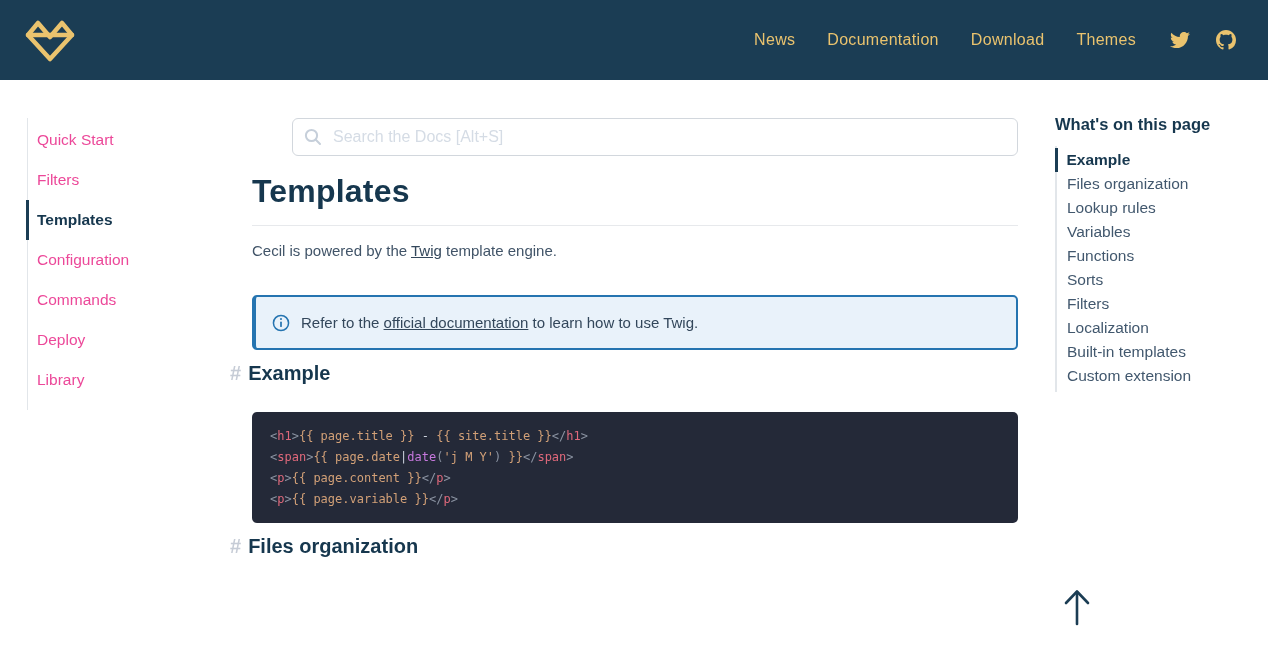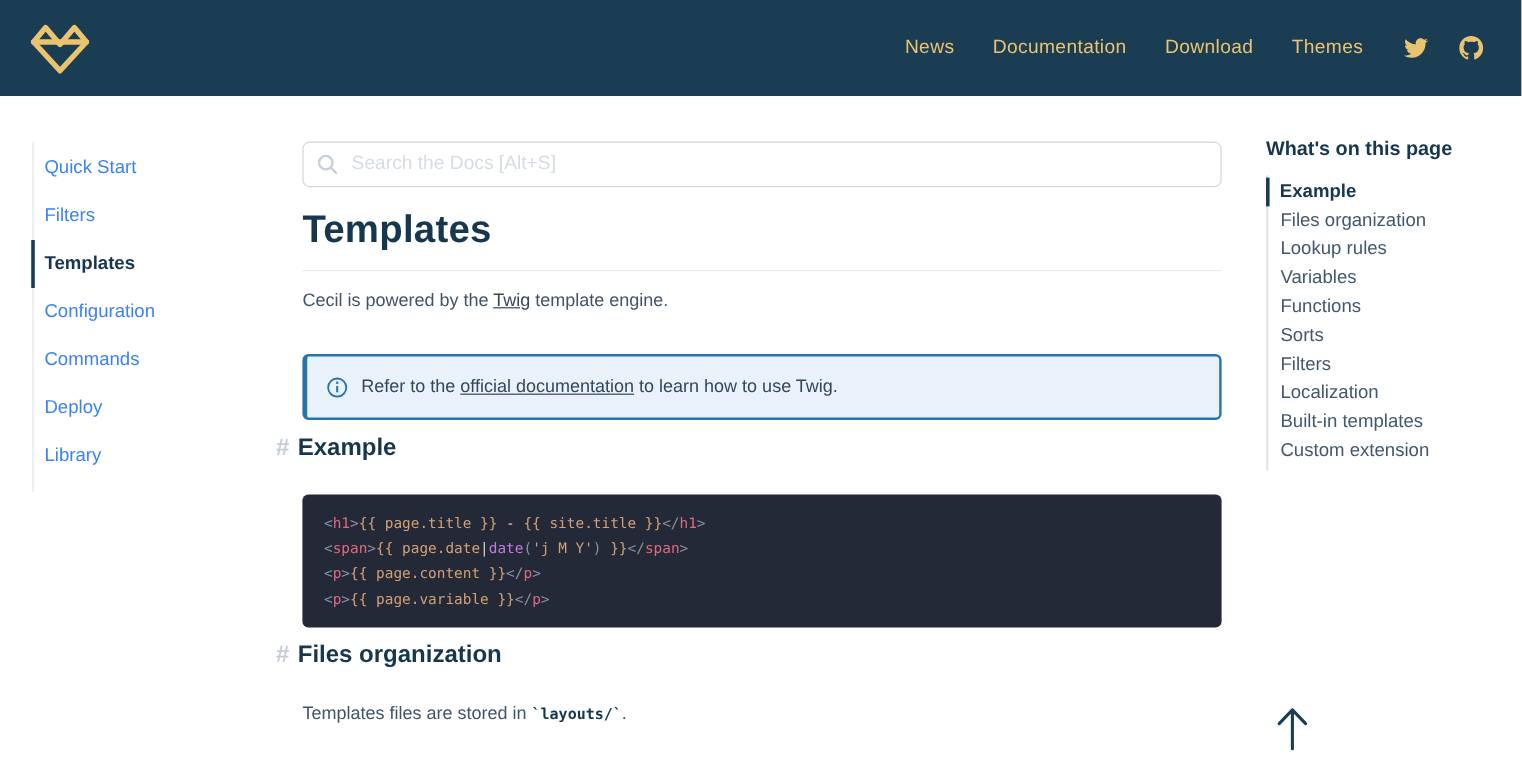--- a/index.html
+++ b/index.html
@@ -23,31 +23,31 @@
   .nav-icon { width:20px; height:20px; display:block; cursor:pointer; }
   .nav-icon svg { width:100%; height:100%; fill:#eac36e; }
 
   
   .content { display:flex; padding-top:38px; position:relative; }
 
   
   .sidebar { margin-left:27px; width:225px; flex:0 0 auto; }
   .sidebar-list { border-left:1px solid #e2e6ea; padding:2px 0 10px 0; }
   .sidebar-item {
-    font-size:15.5px; color:#3b82f6; padding:10px 0 10px 9px; cursor:pointer;
+    font-size:15.5px; color:#ec4899; padding:10px 0 10px 9px; cursor:pointer;
     line-height:20px;
   }
   .sidebar-item.active {
     color:#16374e; font-weight:bold;
     border-left:3px solid #1b3d54; margin-left:-2px; padding-left:8px;
   }
 
   
   .main { width:766px; flex:0 0 auto; }
-  .searchbox { position:relative; height:34px; }
+  .searchbox { position:relative; height:34px;margin-left:40px; }
   .searchbox input {
     width:100%; height:38px; border:1px solid #d2d7dd; border-radius:6px;
     padding:0 12px 0 40px; font-size:16px; color:#3f5268; outline:none;
     font-family:"Liberation Sans", sans-serif;
   }
   .searchbox input::placeholder { color:#d5dce5; }
   .search-icon { position:absolute; left:12px; top:10px; width:18px; height:18px; }
 
   h1.page-title {
     margin-top:21px; font-size:32px; font-weight:800; color:#16374e;
@@ -183,21 +183,20 @@
 
     <div class="codeblock">
       <div class="code-line"><span class="tk-p">&lt;</span><span class="tk-tag">h1</span><span class="tk-p">&gt;</span><span class="tk-x">{{ page.title }}</span><span class="tk-pl"> - </span><span class="tk-x">{{ site.title }}</span><span class="tk-p">&lt;/</span><span class="tk-tag">h1</span><span class="tk-p">&gt;</span></div>
       <div class="code-line"><span class="tk-p">&lt;</span><span class="tk-tag">span</span><span class="tk-p">&gt;</span><span class="tk-x">{{ page.date</span><span class="tk-pl">|</span><span class="tk-f">date</span><span class="tk-p">(</span><span class="tk-x">'j M Y'</span><span class="tk-p">)</span><span class="tk-x"> }}</span><span class="tk-p">&lt;/</span><span class="tk-tag">span</span><span class="tk-p">&gt;</span></div>
       <div class="code-line"><span class="tk-p">&lt;</span><span class="tk-tag">p</span><span class="tk-p">&gt;</span><span class="tk-x">{{ page.content }}</span><span class="tk-p">&lt;/</span><span class="tk-tag">p</span><span class="tk-p">&gt;</span></div>
       <div class="code-line"><span class="tk-p">&lt;</span><span class="tk-tag">p</span><span class="tk-p">&gt;</span><span class="tk-x">{{ page.variable }}</span><span class="tk-p">&lt;/</span><span class="tk-tag">p</span><span class="tk-p">&gt;</span></div>
     </div>
 
     <h2 class="section-title sec2"><span class="hash">#</span><span>Files organization</span></h2>
 
-    <p class="files-text"><span>Templates files are stored in </span><span class="inline-code">`layouts/`</span><span>.</span></p>
 
   </main>
 
   <aside class="toc">
     <div class="toc-heading">What's on this page</div>
     <div class="toc-list">
       <div class="toc-item active">Example</div>
       <div class="toc-item">Files organization</div>
       <div class="toc-item">Lookup rules</div>
       <div class="toc-item">Variables</div>

